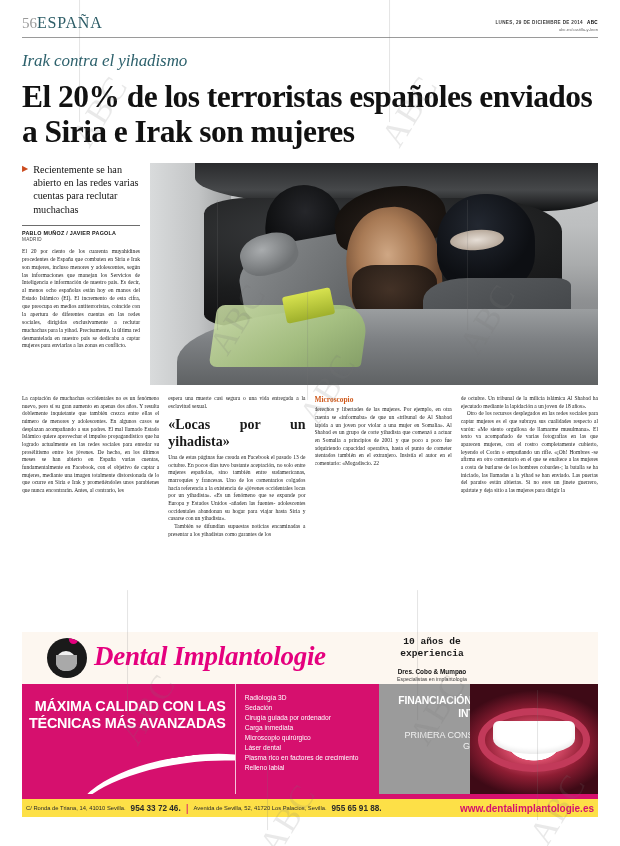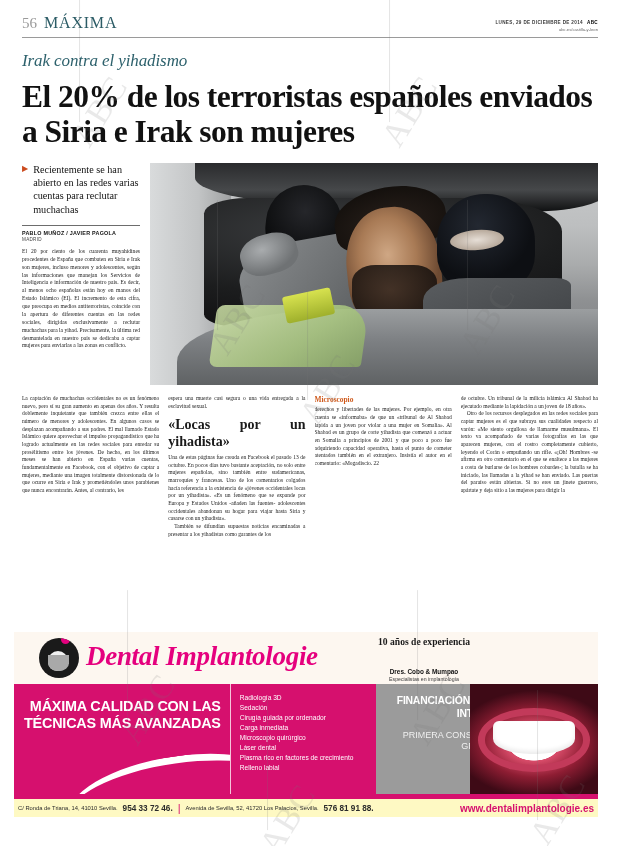--- a/index.html
+++ b/index.html
@@ -54,21 +54,20 @@
     position: relative;
     height: 32px;
     display: flex;
     align-items: flex-end;
     justify-content: space-between;
     padding-bottom: 2px;
   }
   .masthead-left {
     display: flex;
     align-items: baseline;
-    gap: 7px;
   }
   .folio {
     font-size: 15px;
     color: #9a9a9a;
     font-family: "Liberation Serif", serif;
   }
   .section-name {
     font-size: 16px;
     letter-spacing: 0.8px;
     color: #2c5c66;
@@ -314,21 +313,21 @@
     font-size: 7.6px;
     line-height: 1.25;
     margin-bottom: 5px;
     text-indent: 0 !important;
     color: #111;
   }
 
   
   .ad {
     position: absolute;
-    left: 14px;
+    left: 22px;
     right: 22px;
     top: 632px;
     height: 185px;
     background: #fdf7f0;
     overflow: hidden;
   }
   .ad-top {
     position: relative;
     height: 52px;
     background: #fdf7f0;
@@ -367,21 +366,21 @@
     font-weight: bold;
     font-size: 27px;
     color: #e5007e;
     letter-spacing: -0.3px;
   }
   .ad-badge {
     position: absolute;
     left: 358px; top: 4px;
     width: 104px;
     text-align: center;
-    font-family: Liberation Serif, serif;
+    font-family: Liberation Mono, monospace;
     font-weight: bold;
     font-size: 9.6px;
     line-height: 1.25;
     color: #1a1a1a;
   }
   .ad-docs {
     position: absolute;
     left: 348px; top: 36px;
     width: 124px;
     text-align: center;
@@ -492,40 +491,40 @@
   }
   .ad-foot {
     height: 18px;
     display: flex;
     align-items: center;
     gap: 5px;
     padding: 0 4px;
     font-family: "Liberation Sans", sans-serif;
     font-size: 5.8px;
     color: #2b2b2b;
-    background: #fef9c3;
+    background: #fde047;
   }
   .ad-foot .strong { font-weight: bold; font-size: 8.2px; }
   .ad-foot .divider { color: #d6106e; font-size: 11px; }
   .ad-foot .web {
     margin-left: auto;
     color: #d6106e;
     font-weight: bold;
     font-size: 10px;
   }
 </style>
 </head>
 <body>
 
 <div class="page">
 
   <div class="masthead">
     <div class="masthead-left">
       <span class="folio">56</span>
-      <span class="section-name">MÁXIMA</span>
+      <span class="section-name">ESPAÑA</span>
     </div>
     <div class="masthead-right">
       <div class="dateline">
         <span>LUNES, 29 DE DICIEMBRE DE 2014</span><span class="brand">ABC</span>
       </div>
       <div class="siteline">abc.es/castilla-y-leon</div>
     </div>
   </div>
   <div class="rule-top"></div>
 
@@ -634,21 +633,21 @@
     </div>
   </div>
 
   <div class="ad-bar"></div>
 
   <div class="ad-foot">
     <span>C/ Ronda de Triana, 14, 41010 Sevilla.</span>
     <span class="strong">954 33 72 46.</span>
     <span class="divider">|</span>
     <span>Avenida de Sevilla, 52, 41720 Los Palacios, Sevilla.</span>
-    <span class="strong">576 81 91 88.</span>
+    <span class="strong">955 65 91 88.</span>
     <span class="web">www.dentalimplantologie.es</span>
   </div>
 </div>
 
 <div class="wm" style="left:62px;  top:92px;">ABC</div>
 <div class="wm" style="left:372px; top:92px;">ABC</div>
 <div class="wm" style="left:200px; top:300px;">ABC</div>
 <div class="wm" style="left:450px; top:300px;">ABC</div>
 <div class="wm" style="left:290px; top:370px;">ABC</div>
 <div class="wm" style="left:110px; top:690px;">ABC</div>

